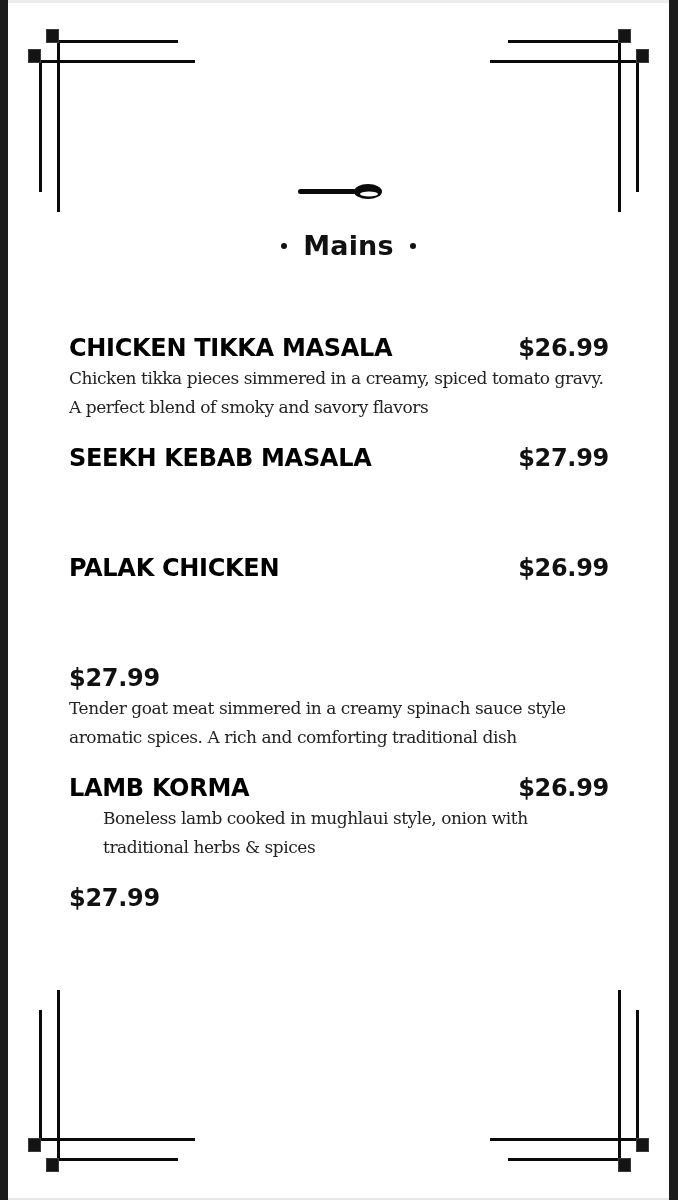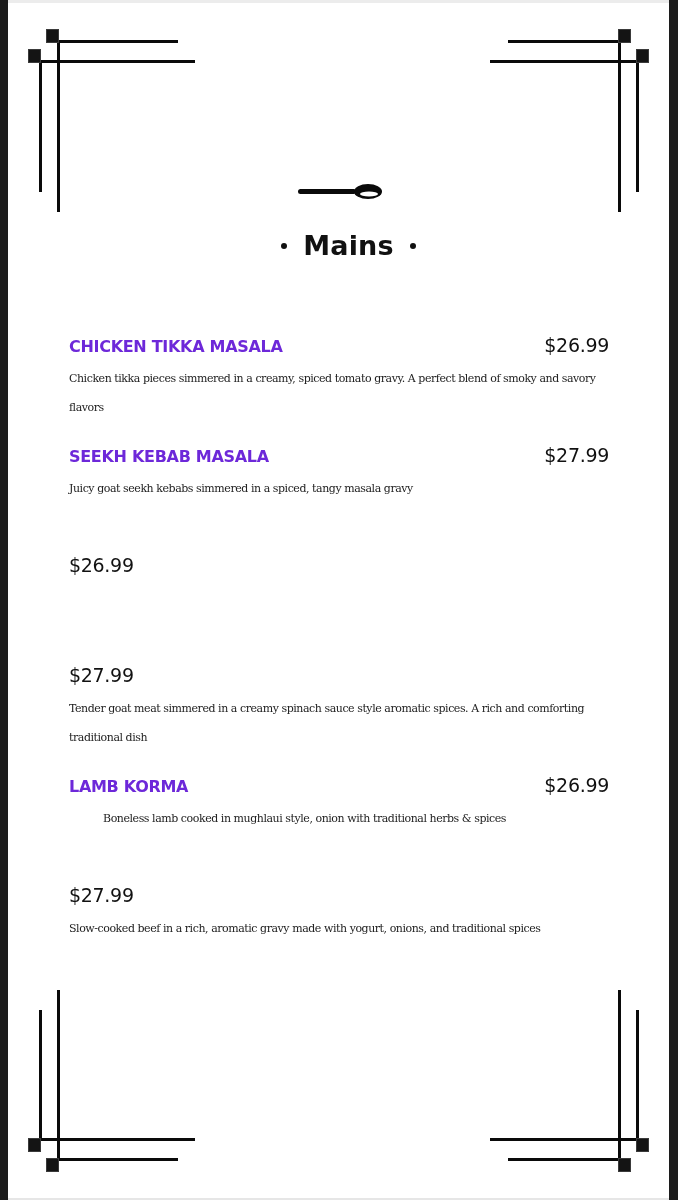--- a/index.html
+++ b/index.html
@@ -9,23 +9,23 @@
   .page::after { content: ""; position: absolute; left: 0; right: 0; bottom: 0; height: 2px; background: #e6e6e6; }
   .corner { position: absolute; }
   .ln { position: absolute; background: #0a0a0a; }
   .sq { position: absolute; width: 11px; height: 11px; background: #141414; border: 1px solid #3a3a3a; box-sizing: border-box; }
   .spoon { position: absolute; left: 290px; top: 183px; width: 86px; height: 20px; }
   .title { position: absolute; left: 0; right: 0; top: 230px; text-align: center; font-family: "DejaVu Sans", sans-serif; font-weight: bold; font-size: 27px; color: #111; letter-spacing: 0.2px; margin-left: 20px; }
   .title .dot { display: inline-block; width: 6px; height: 6px; border-radius: 50%; background: #111; vertical-align: middle; margin: 0 16px; position: relative; top: -2px; }
   .items { position: absolute; left: 61px; top: 334px; width: 540px; }
   .item { height: 110px; }
   .item-head { display: flex; justify-content: space-between; align-items: baseline; height: 30px; }
-  .item-name { font-family: "DejaVu Sans", sans-serif; font-weight: bold; font-size: 16px; color: #6d28d9; letter-spacing: -0.3px; }
-  .item-price { font-family: "DejaVu Sans", sans-serif; font-weight: normal; font-size: 19px; color: #111; letter-spacing: -0.3px; }
-  .item-desc { font-family: "DejaVu Serif", serif; font-size: 11px; line-height: 29px; color: #222; letter-spacing: -0.45px; width: 545px; }
+  .item-name { font-family: "DejaVu Sans", sans-serif; font-weight: bold; font-size: 24px; color: #000000; letter-spacing: -0.3px; }
+  .item-price { font-family: "DejaVu Sans", sans-serif; font-weight: bold; font-size: 24px; color: #111; letter-spacing: -0.3px; }
+  .item-desc { font-family: "DejaVu Serif", serif; font-size: 17px; line-height: 29px; color: #222; letter-spacing: -0.45px; width: 545px; }
 </style>
 </head>
 <body>
 
 <div class="page">
 
   <div class="corner">
     <div class="ln" style="left:49px;top:40px;width:121px;height:3px;"></div>
     <div class="ln" style="left:31px;top:60px;width:156px;height:3px;"></div>
     <div class="ln" style="left:49px;top:40px;width:3px;height:172px;"></div>
@@ -77,41 +77,40 @@
         <span class="item-name">CHICKEN TIKKA MASALA</span>
         <span class="item-price">$26.99</span>
       </div>
       <div class="item-desc">Chicken tikka pieces simmered in a creamy, spiced tomato gravy. A perfect blend of smoky and savory flavors</div>
     </div>
     <div class="item">
       <div class="item-head">
         <span class="item-name">SEEKH KEBAB MASALA</span>
         <span class="item-price">$27.99</span>
       </div>
-      <div class="item-desc">Juicy goat seekh kebabs simmered in a spiced, tangy masala gravy</div>
     </div>
     <div class="item">
       <div class="item-head">
+        <span class="item-name">PALAK CHICKEN</span>
         <span class="item-price">$26.99</span>
       </div>
     </div>
     <div class="item">
       <div class="item-head">
         <span class="item-price">$27.99</span>
       </div>
       <div class="item-desc">Tender goat meat simmered in a creamy spinach sauce style aromatic spices. A rich and comforting traditional dish</div>
     </div>
     <div class="item">
       <div class="item-head">
         <span class="item-name">LAMB KORMA</span>
         <span class="item-price">$26.99</span>
       </div>
       <div class="item-desc" style="width:470px;margin-left:34px;">Boneless lamb cooked in mughlaui style, onion with traditional herbs &amp; spices</div>
     </div>
     <div class="item">
       <div class="item-head">
         <span class="item-price">$27.99</span>
       </div>
-      <div class="item-desc">Slow-cooked beef in a rich, aromatic gravy made with yogurt, onions, and traditional spices</div>
     </div>
   </div>
 
 </div>
 
 </body></html>

